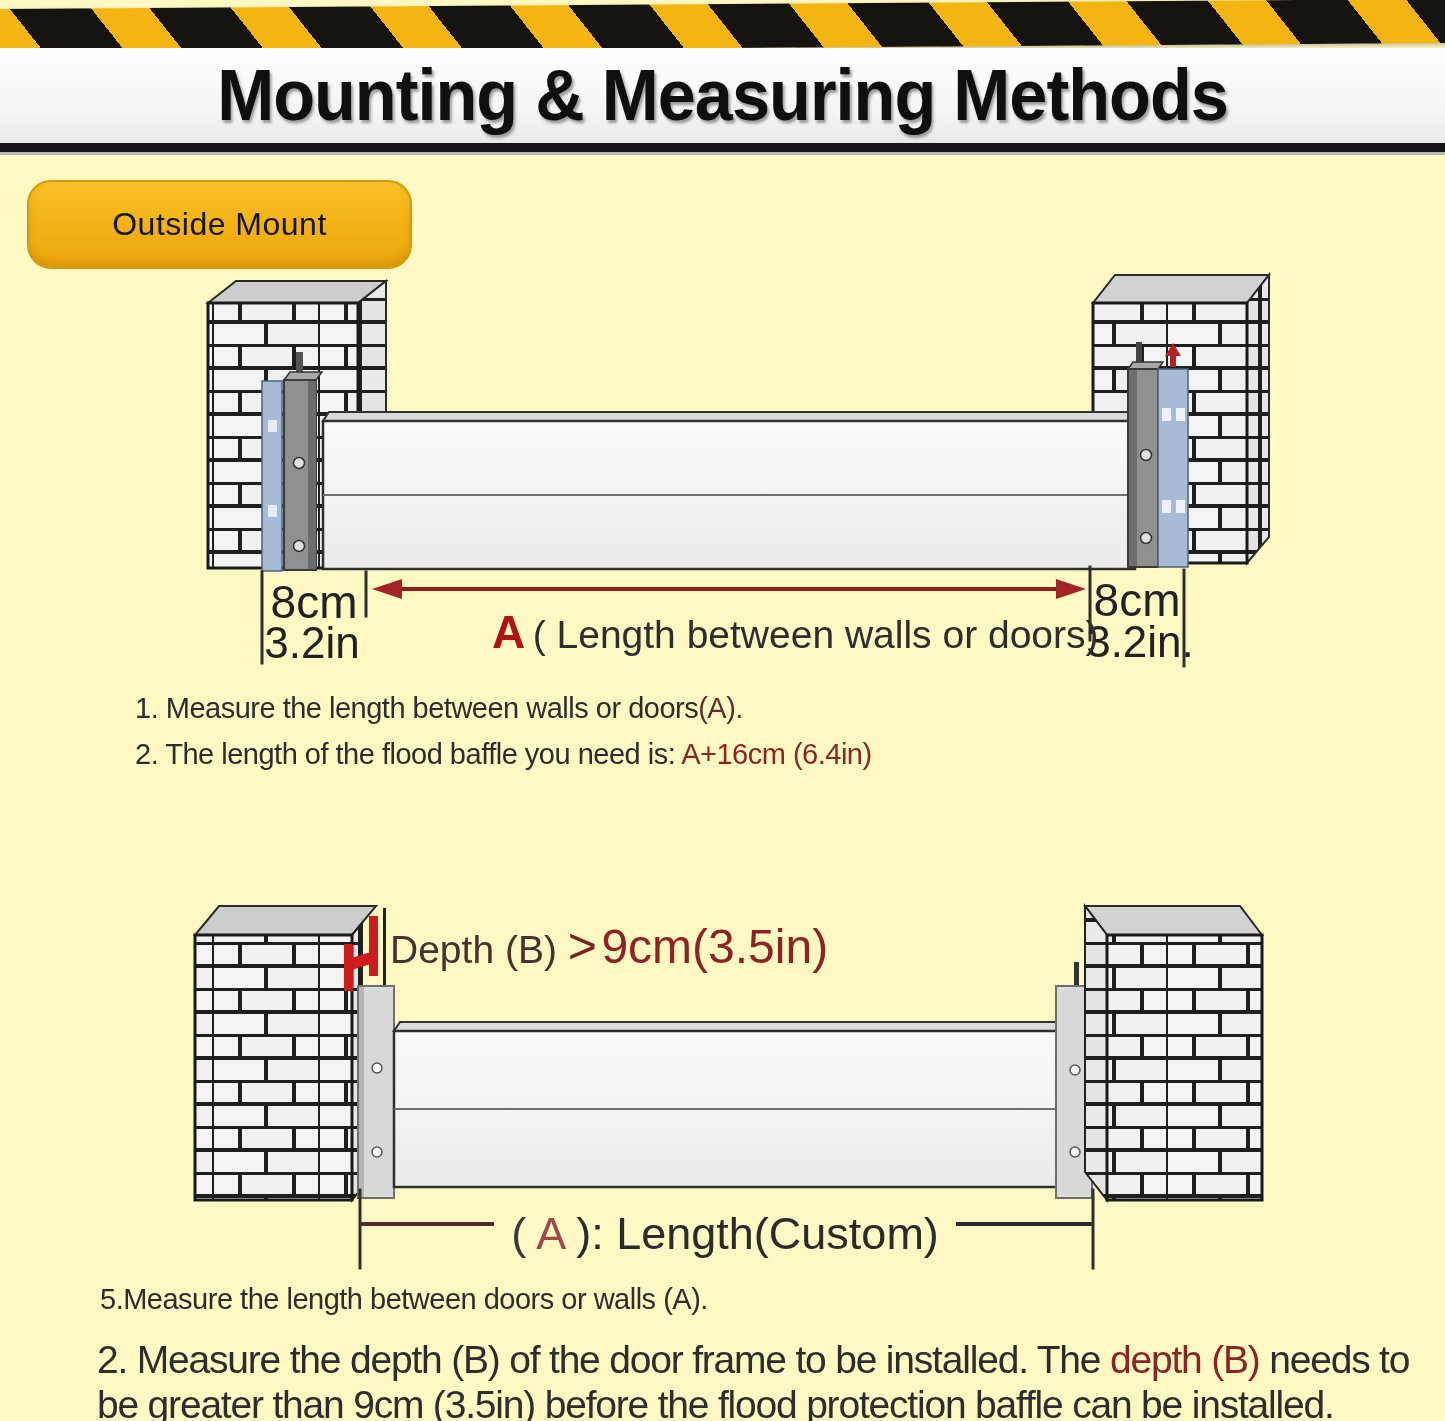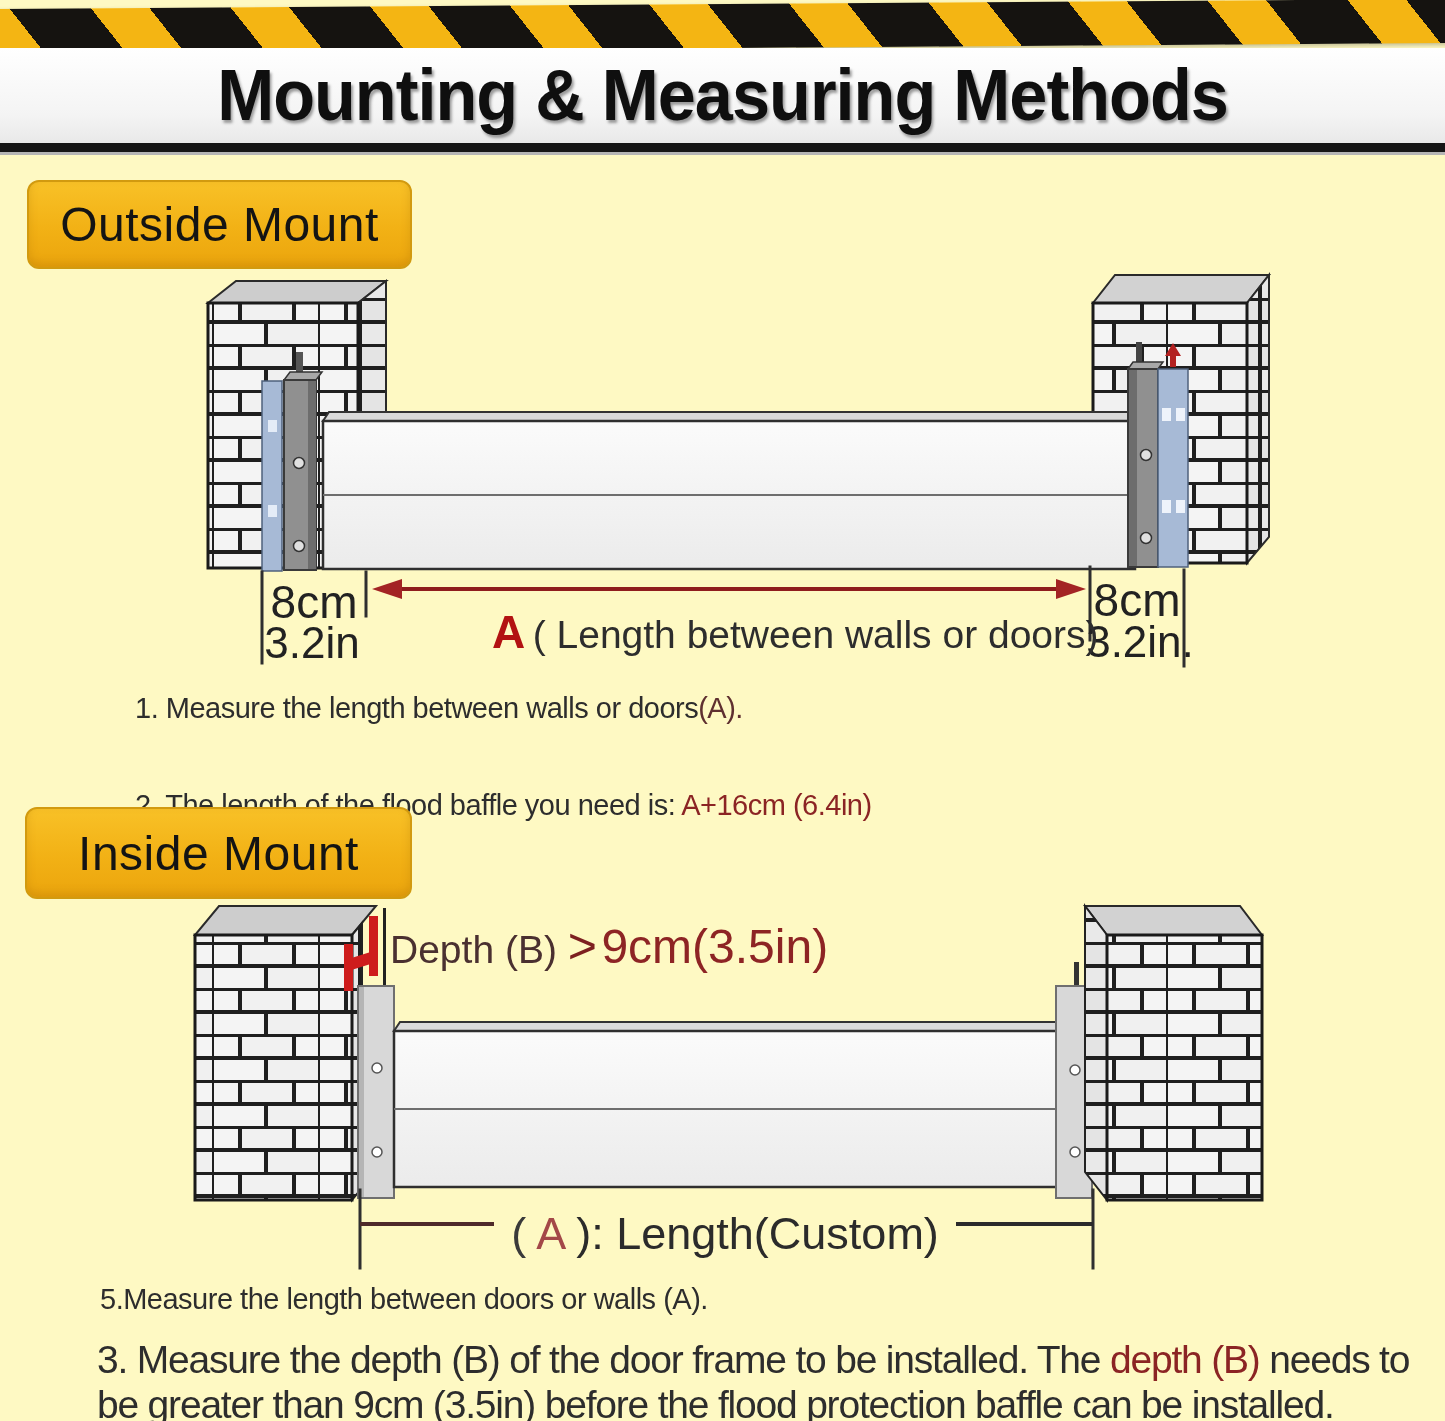--- a/index.html
+++ b/index.html
@@ -24,38 +24,38 @@
     transform:scaleX(0.95); transform-origin:center;
     text-shadow:2px 3px 3px #9a9a9a, -1px -1px 0 #fcfcfc;
     white-space:nowrap;
   }
   .title-rule {
     position:absolute; top:143px; left:0; width:1445px; height:9px;
     background:#161616; border-bottom:3px solid #b5b5b5;
   }
   
   .badge {
-    position:absolute; border-radius:12px;
+    position:absolute; border-radius:24px;
     background:linear-gradient(180deg,#f8c127 0%,#f2b115 55%,#eba50d 100%);
     border:2px solid #d29a0f;
     display:flex; align-items:center; justify-content:center;
-    font-size:48px; color:#141414; letter-spacing:0.5px;
+    font-size:32px; color:#141414; letter-spacing:0.5px;
     box-shadow:inset 0 -4px 8px rgba(160,100,0,0.25);
   }
   .badge-outside { left:27px; top:180px; width:381px; height:85px; }
   .badge-inside  { left:25px; top:807px; width:383px; height:88px; }
   
   .diagram { position:absolute; left:0; }
   #outside-diagram { top:270px; }
   #inside-diagram  { top:900px; }
   .diagram text { font-family:"Liberation Sans", sans-serif; }
   
   .instr { position:absolute; font-size:29px; color:#2d2d2d; letter-spacing:-0.5px; white-space:nowrap; }
   .instr-out1 { left:135px; top:692px; }
-  .instr-out2 { left:135px; top:789px; }
+  .instr-out2 { left:135px; top:738px; }
   .instr-in1  { left:100px; top:1283px; }
   .instr-in2  {
     left:97px; top:1338px; width:1360px; white-space:normal;
     font-size:39px; letter-spacing:-1.2px; line-height:1.15;
   }
   .accent      { color:#8b2424; }
   .accent-soft { color:#5f3030; }
 </style>
 </head>
 <body>
@@ -153,23 +153,20 @@
       <text x="492" y="648">
         <tspan font-size="46" font-weight="bold" fill="#b21212">A</tspan>
         <tspan dx="3" font-size="39" fill="#2d2d2d">( Length between walls or doors)</tspan>
       </text>
     </g>
   </svg>
 
   <div class="instr instr-out1"><span>1. Measure the length between walls or doors</span><span class="accent-soft">(A).</span></div>
   <div class="instr instr-out2"><span>2. The length of the flood baffle you need is: </span><span class="accent">A+16cm (6.4in)</span></div>
 
-  <div class="badge badge-inside">
-    <span>Inside Mount</span>
-  </div>
 
   <svg id="inside-diagram" class="diagram" width="1445" height="380" viewBox="0 900 1445 380">
     <defs>
       <pattern id="brickB" width="106" height="46" patternUnits="userSpaceOnUse">
         <rect width="106" height="46" fill="#1f1f1f"></rect>
         <rect x="2" y="2" width="50" height="20" fill="#f4f4f4"></rect>
         <rect x="56" y="2" width="50" height="20" fill="#f0f0f0"></rect>
         <rect x="2" y="25" width="24" height="19" fill="#f4f4f4"></rect>
         <rect x="30" y="25" width="50" height="19" fill="#f1f1f1"></rect>
         <rect x="84" y="25" width="22" height="19" fill="#f4f4f4"></rect>
@@ -237,15 +234,15 @@
       <line x1="958" y1="1224" x2="1091" y2="1224" stroke="#2b2b2b" stroke-width="4"></line>
       <text x="725" y="1249" font-size="45" text-anchor="middle">
         <tspan fill="#3a3a3a">(</tspan>
         <tspan fill="#a34848">A</tspan>
         <tspan fill="#2b2b2b">): Length(Custom)</tspan>
       </text>
     </g>
   </svg>
 
   <div class="instr instr-in1"><span>5.Measure the length between doors or walls (A).</span></div>
-  <div class="instr instr-in2"><span>3. Measure the depth (B) of the door frame to be installed. The </span><span class="accent">depth (B)</span><span> needs to be greater than 9cm (3.5in) before the flood protection baffle can be installed.</span></div>
+  <div class="instr instr-in2"><span>2. Measure the depth (B) of the door frame to be installed. The </span><span class="accent">depth (B)</span><span> needs to be greater than 9cm (3.5in) before the flood protection baffle can be installed.</span></div>
 
 </div>
 
 </body></html>

